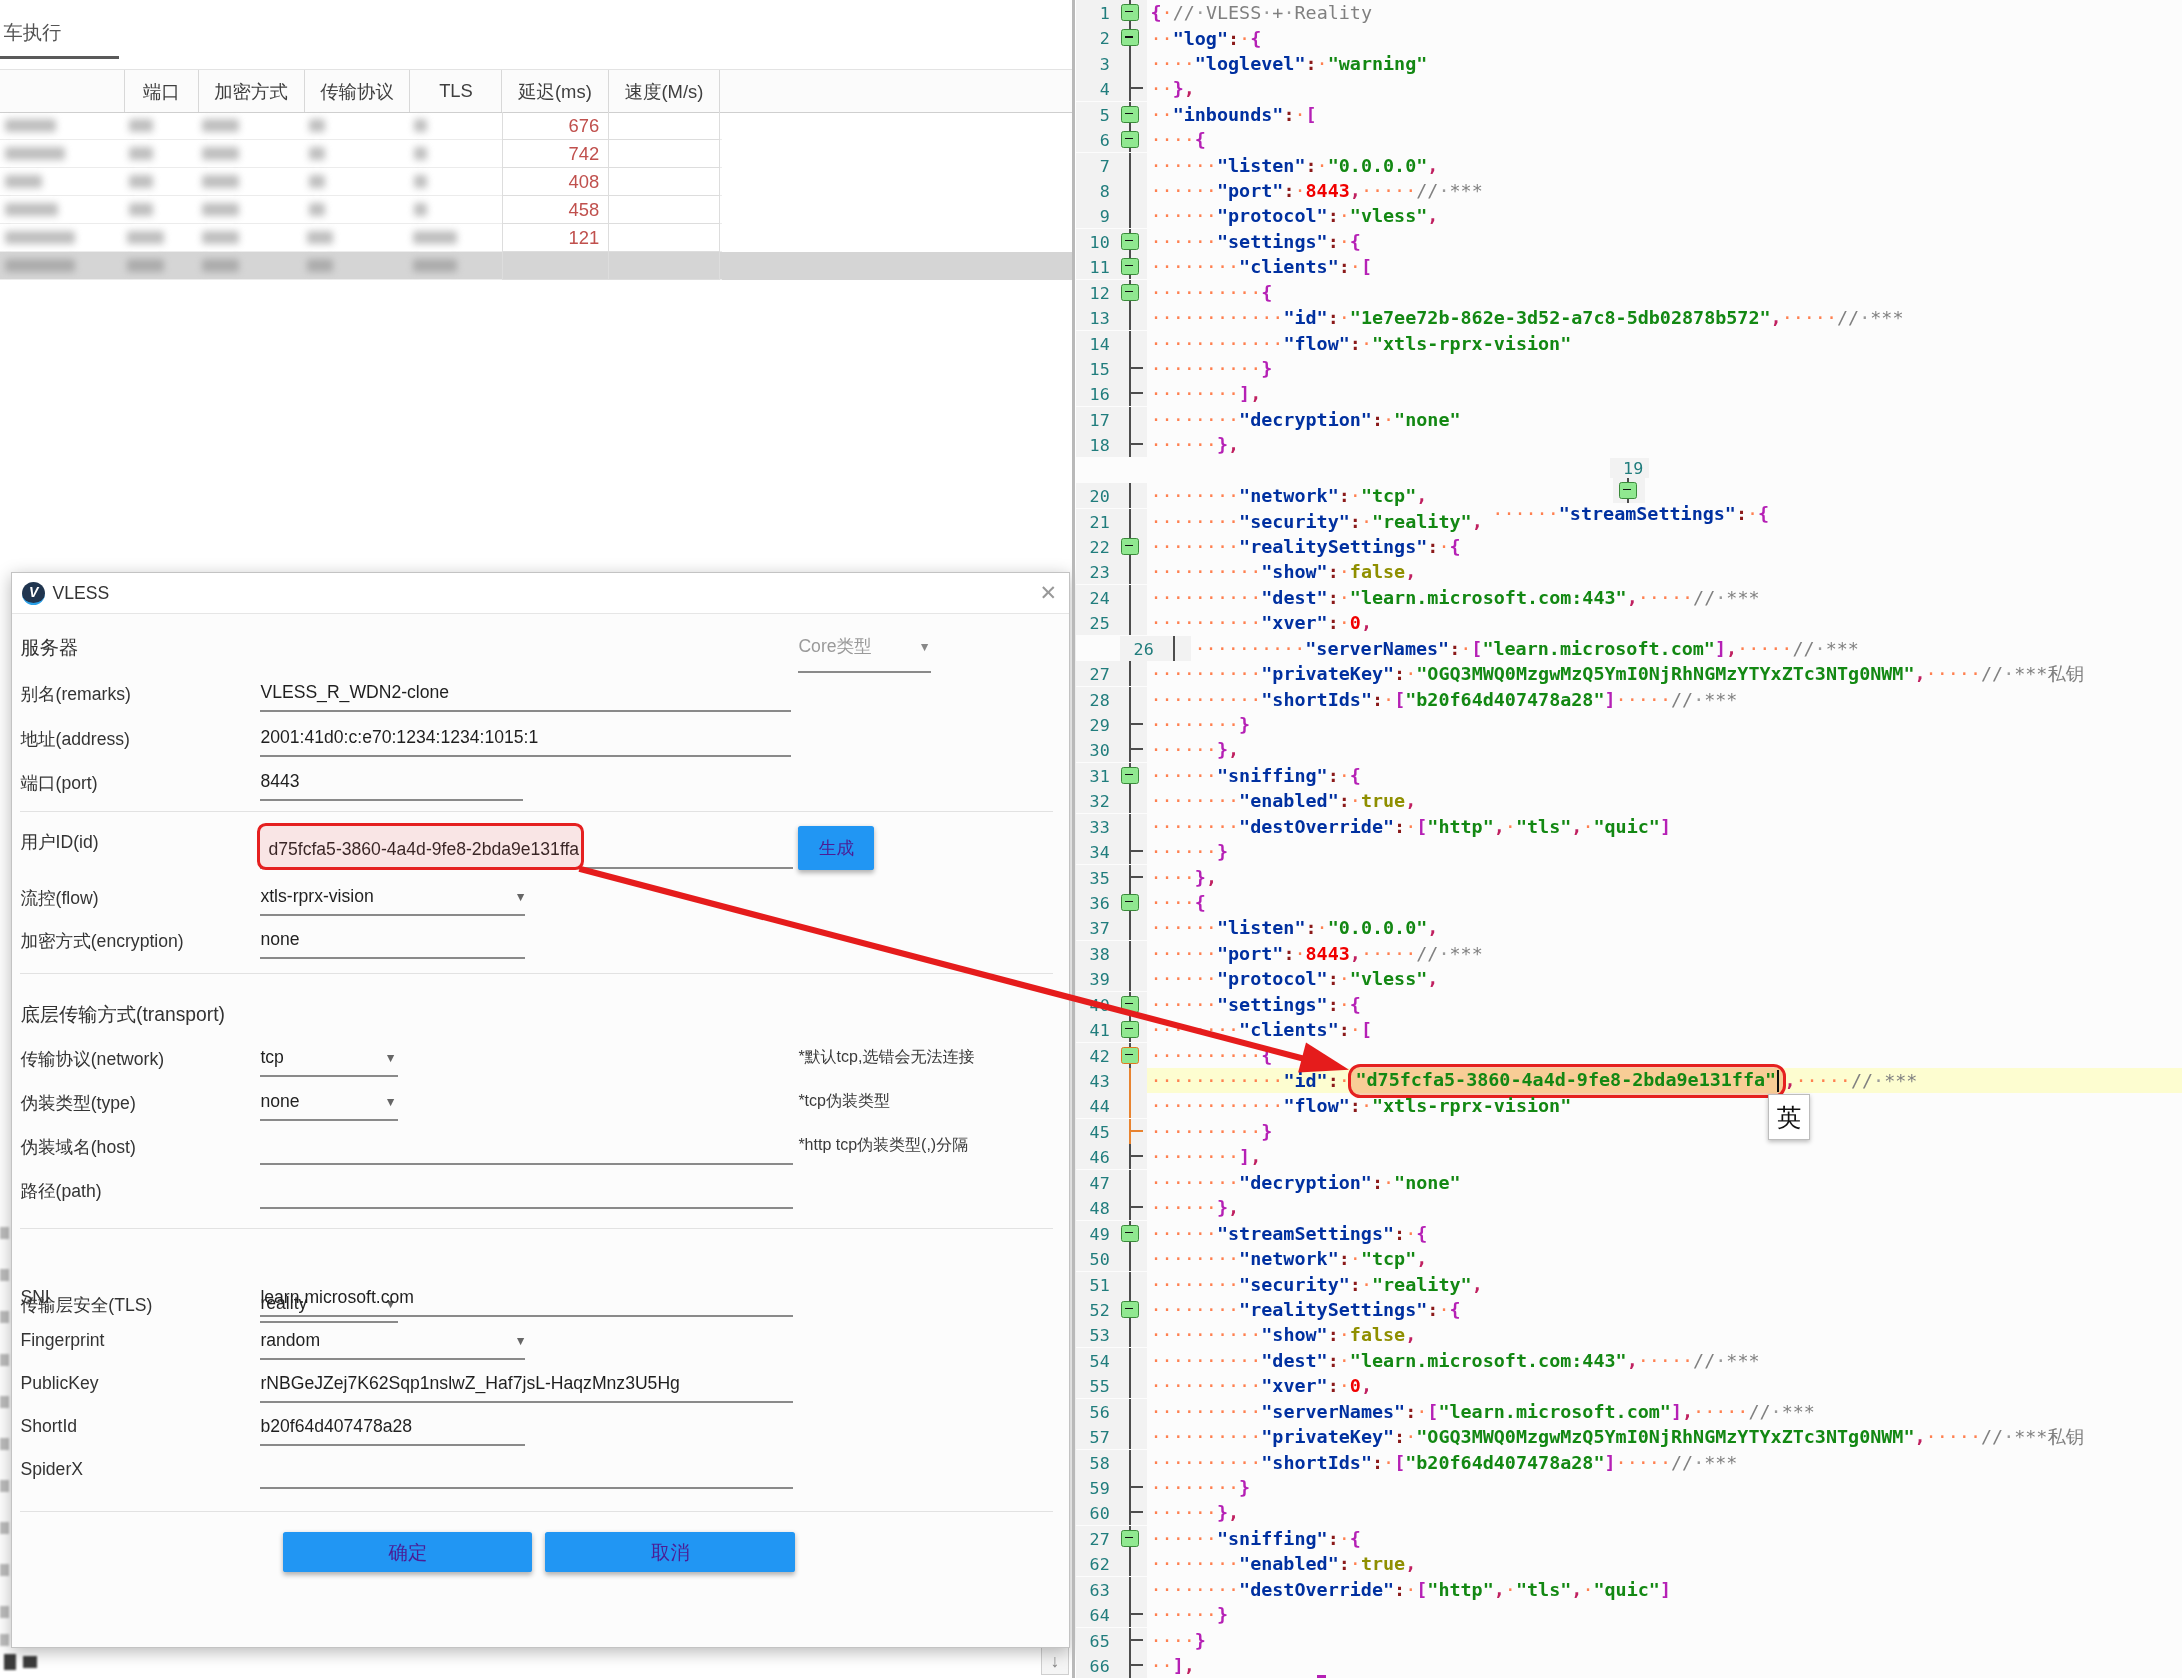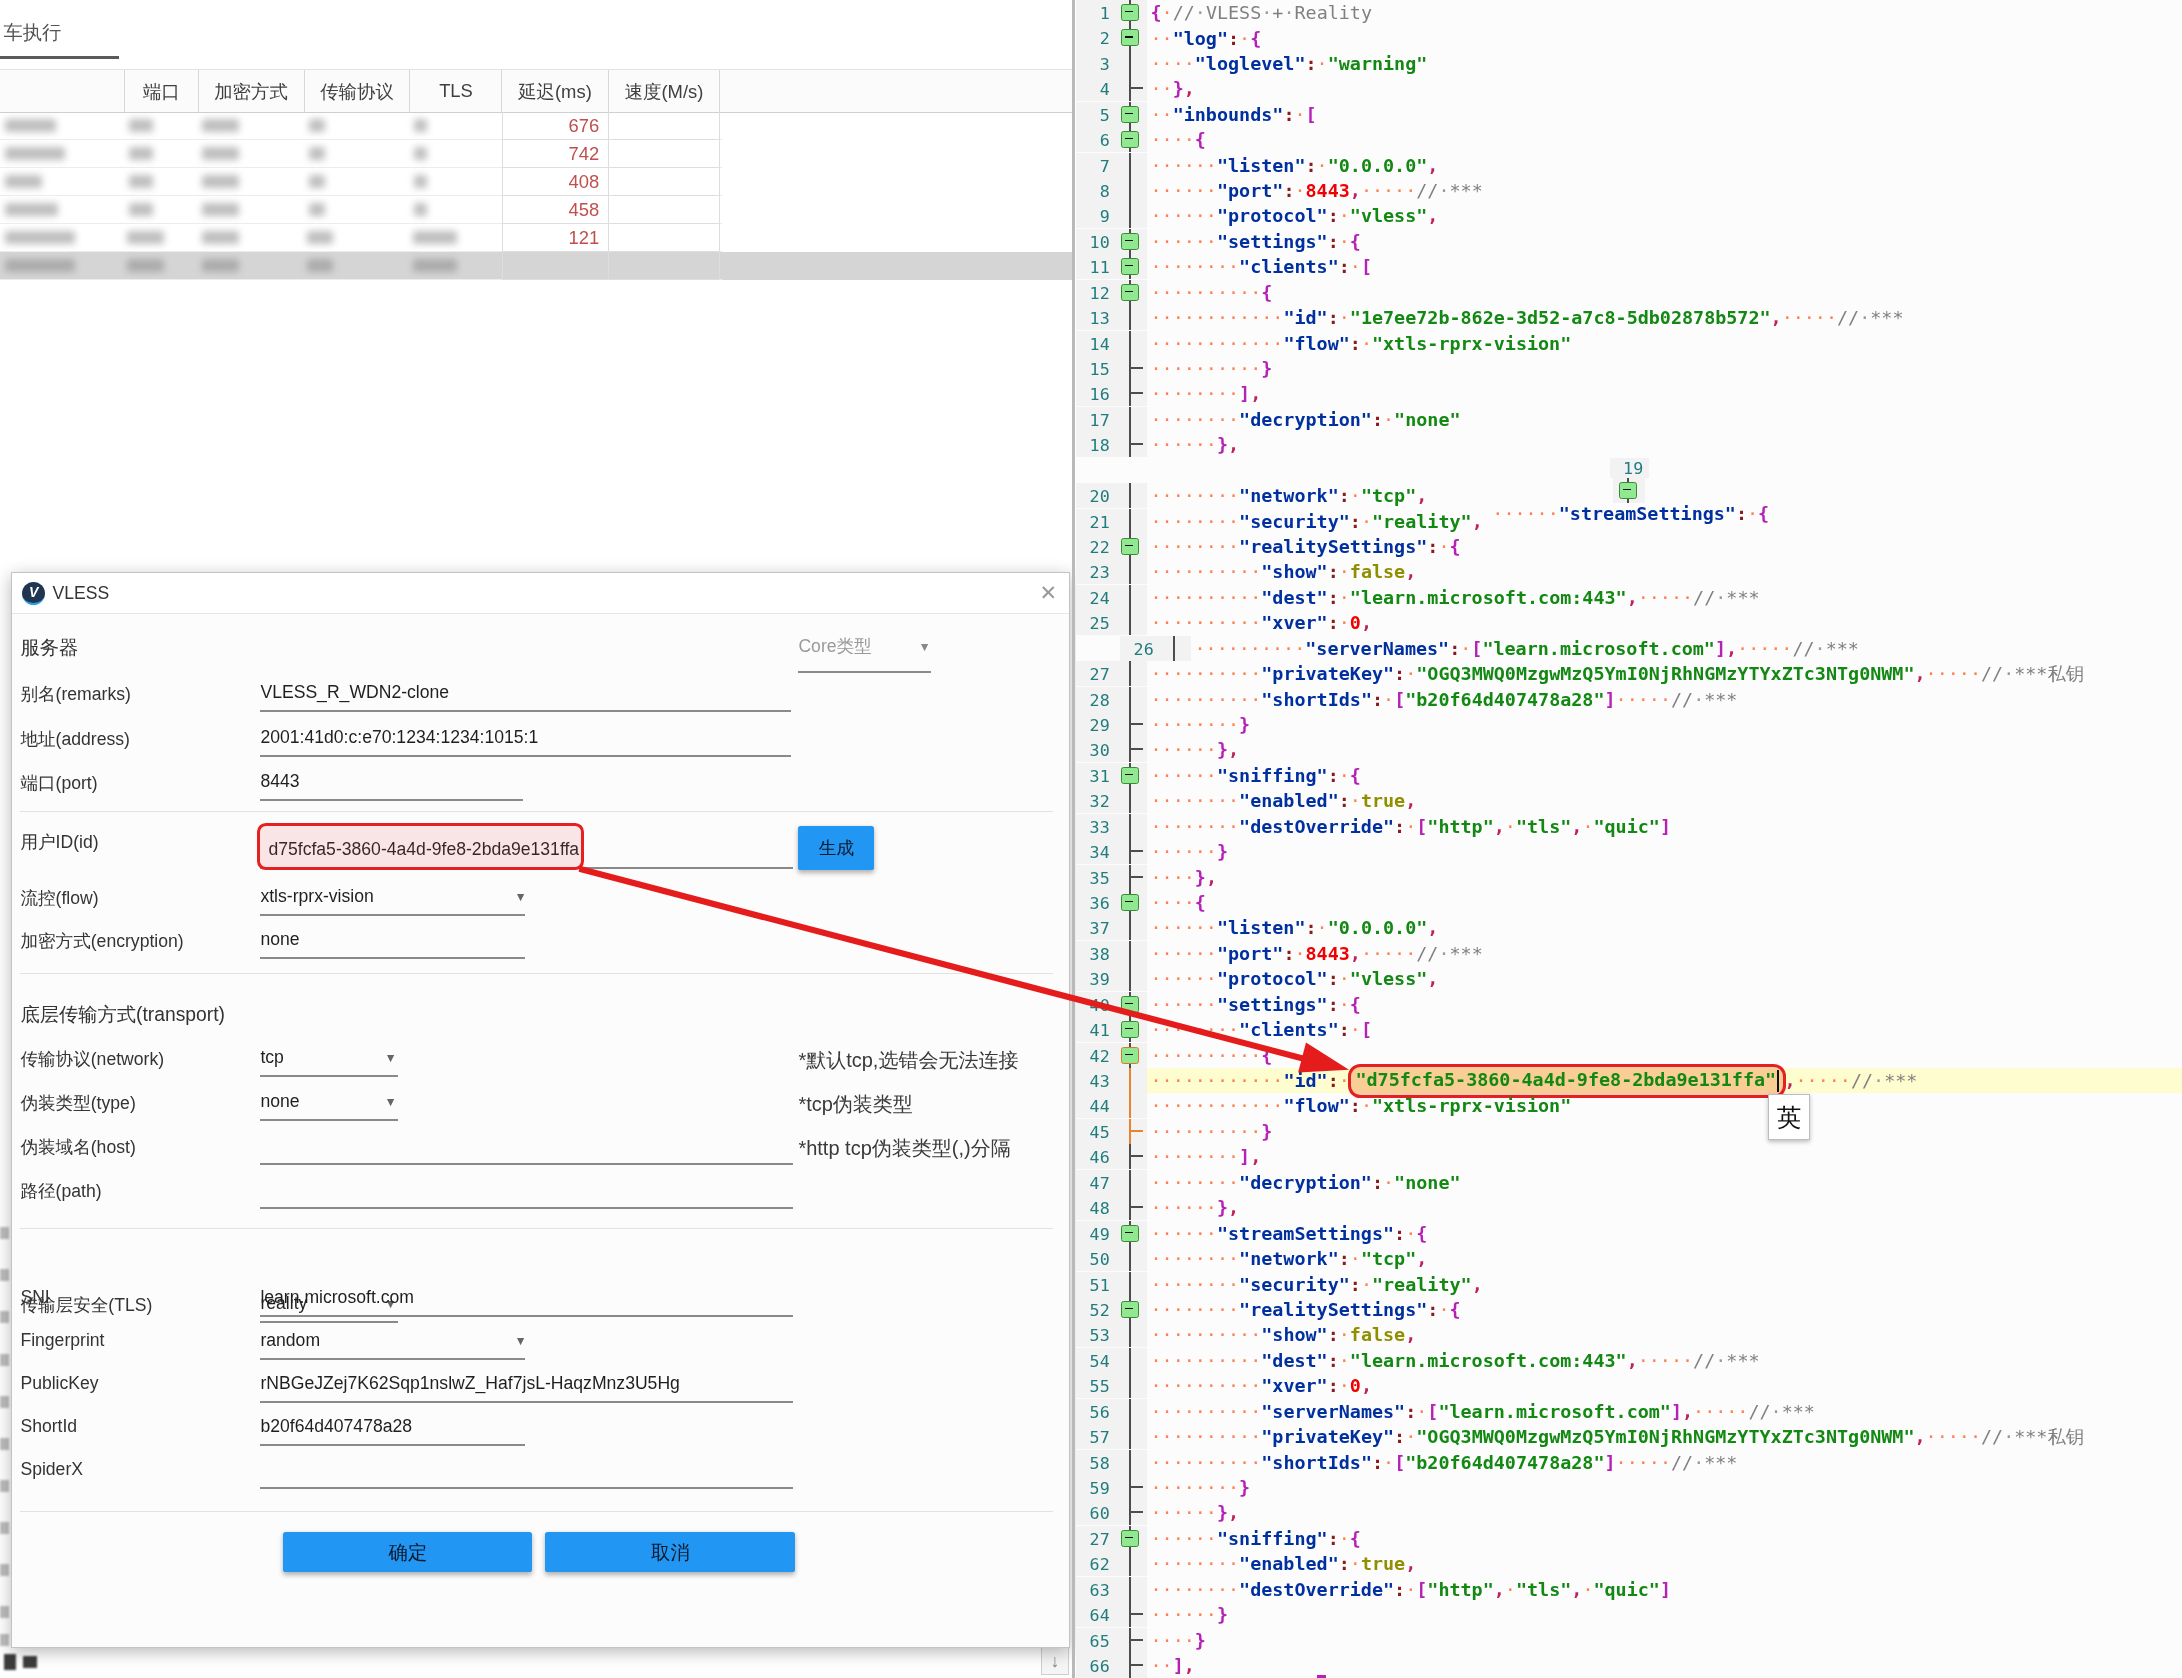--- a/index.html
+++ b/index.html
@@ -37,23 +37,23 @@
             background:#20354f;border-bottom:2.6px solid #2aa0e8;box-sizing:border-box;
             color:#fff;font-size:14px;font-weight:bold;display:flex;align-items:center;justify-content:center;font-style:italic;}
   #dlg-title-text{position:absolute;left:40px;top:9.7px;font-size:17.6px;color:#333;}
   #dlg-close{position:absolute;right:12.3px;top:8px;font-size:21px;color:#999;}
   .sect{position:absolute;left:8px;font-size:19.3px;color:#333;}
   .frow{position:absolute;left:0;width:100%;height:35px;}
   .flabel{position:absolute;left:8px;top:0;font-size:17.6px;color:#333;}
   .fvalue{position:absolute;left:248px;top:0;font-size:17.6px;color:#1f1f1f;white-space:nowrap;}
   .ful{position:absolute;height:1.8px;background:#8a8a8a;}
   .dd{position:absolute;top:4.4px;font-size:12.3px;color:#666;}
-  .fhint{position:absolute;left:786px;top:0;font-size:20px;color:#3a3a3a;white-space:nowrap;}
+  .fhint{position:absolute;left:786px;top:0;font-size:16px;color:#3a3a3a;white-space:nowrap;}
   .divider{position:absolute;left:8px;width:1033px;height:0.9px;background:#e2e2e2;}
-  .blue-btn{position:absolute;background:#2196f3;color:#0f172a;display:flex;align-items:center;justify-content:center;
+  .blue-btn{position:absolute;background:#2196f3;color:#4c1d95;display:flex;align-items:center;justify-content:center;
             border-radius:2.6px;box-shadow:0 2.6px 5.3px rgba(0,0,0,.3);}
   #core-label{position:absolute;left:786px;top:61px;font-size:17.6px;color:#9a9a9a;}
   #core-dd{position:absolute;left:906px;top:67px;font-size:12.3px;color:#888;}
   #core-ul{position:absolute;left:786px;top:98px;width:133px;height:1.8px;background:#8a8a8a;}
   #anno-field-box{position:absolute;left:245px;top:250px;width:327px;height:47px;border:3.5px solid #e52020;
                   border-radius:8.8px;background:rgba(235,80,80,.13);box-sizing:border-box;}
   
   #editor{position:absolute;left:1076px;top:0;width:1106px;height:1678px;background:#fcfcfc;overflow:hidden;
           font-family:"DejaVu Sans Mono",monospace;font-size:18.4px;}
   .ed-row{position:absolute;left:0;width:100%;height:25.4px;display:flex;align-items:center;}

